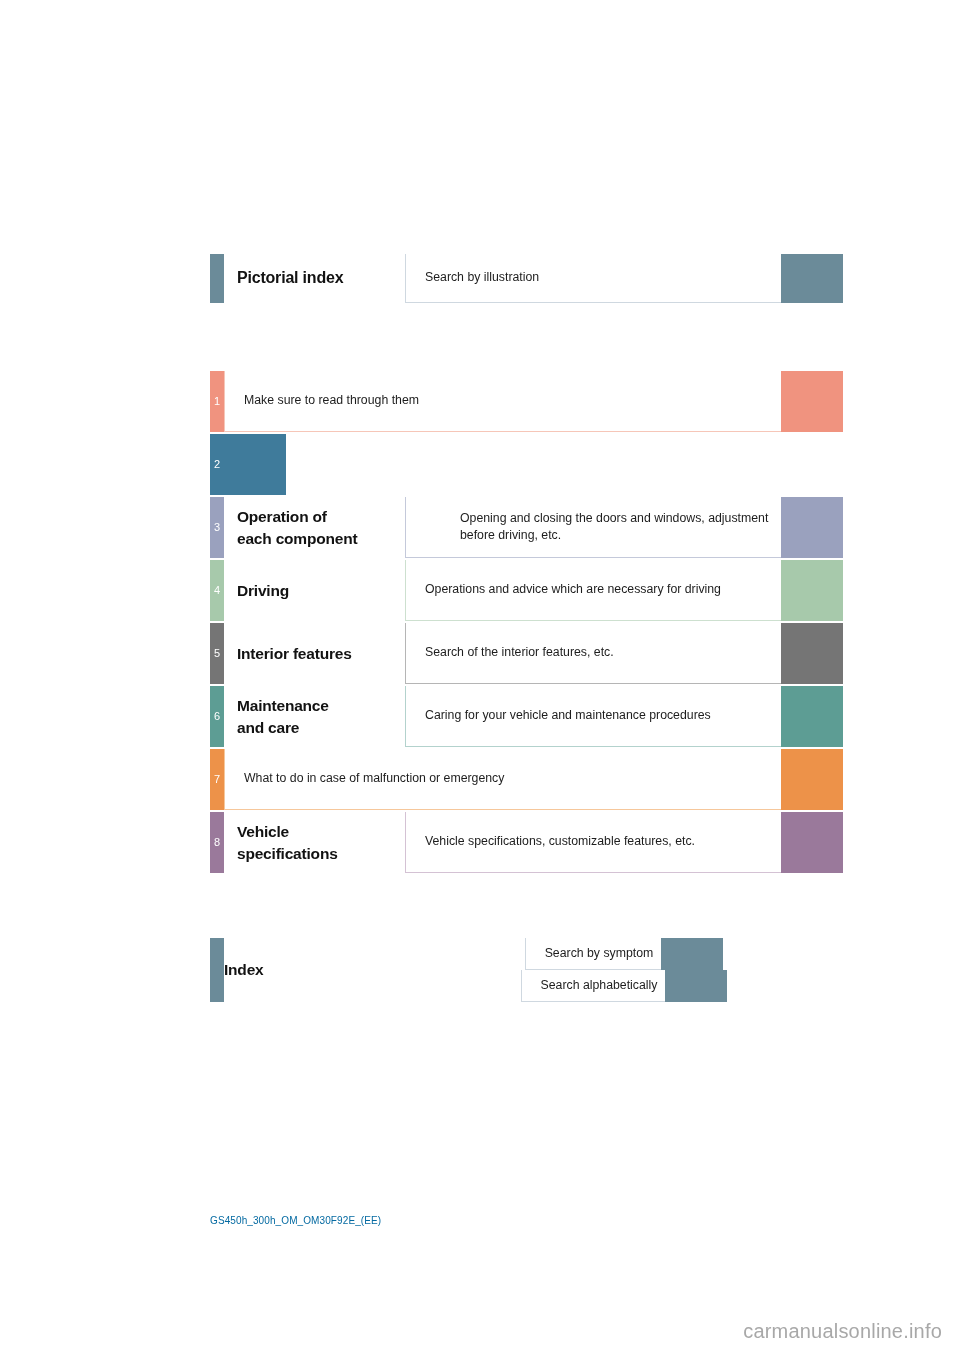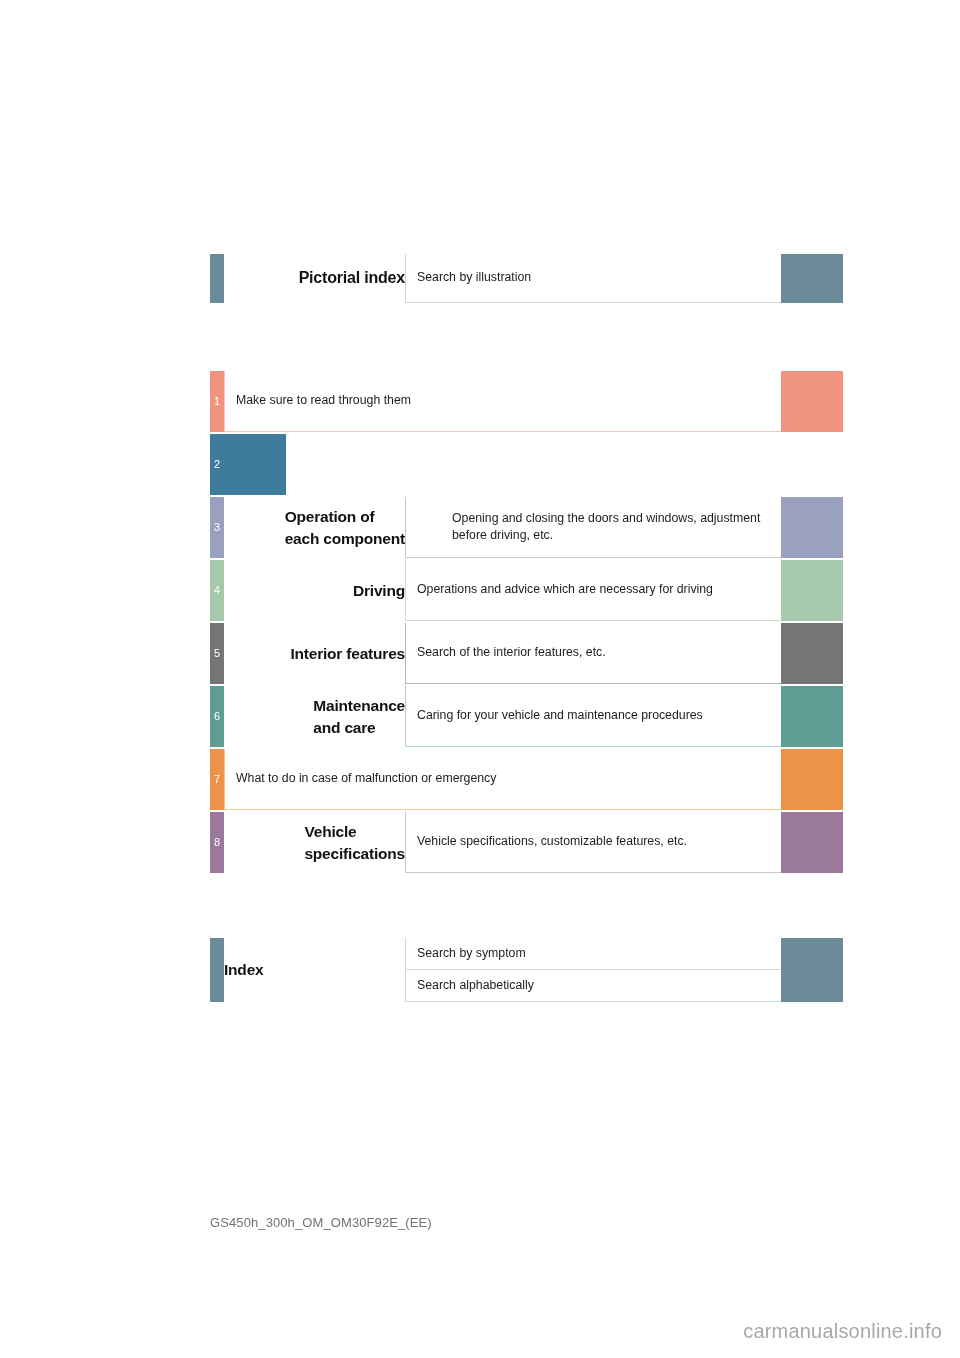--- a/index.html
+++ b/index.html
@@ -53,21 +53,20 @@
     font-family: "Liberation Sans", sans-serif;
   }
 
   .title-cell {
     flex: 0 0 181px;
     width: 181px;
     display: flex;
     align-items: center;
     padding-left: 13px;
     box-sizing: border-box;
-    justify-content: flex-end;
   }
   .title-text {
     font-size: 15.5px;
     font-weight: bold;
     line-height: 1.38;
     letter-spacing: -0.2px;
     color: #121212;
     white-space: pre-line;
   }
 
@@ -79,20 +78,21 @@
     padding-right: 8px;
     box-sizing: border-box;
     border-left: 1px solid #cfd8e0;
     border-bottom: 1px solid #cfd8e0;
   }
   .desc-text {
     font-size: 12.3px;
     line-height: 1.42;
     color: #1d1d1d;
     white-space: pre-line;
+    margin-left: 8px;
   }
 
   .swatch {
     flex: 0 0 62px;
     width: 62px;
   }
 
   
   #pictorial-block { top: 254px; }
   #pictorial-block .row { height: 49px; }
@@ -113,34 +113,35 @@
     flex: 0 0 181px;
     width: 181px;
     display: flex;
     align-items: center;
     box-sizing: border-box;
   }
   #index-block .index-rows {
     flex: 1 1 auto;
     display: flex;
     flex-direction: column;
+    align-items: center;
   }
   .index-sub-row {
     display: flex;
     height: 32px;
   }
   .index-sub-row .desc-cell { border-left: 1px solid #cfd8e0; border-bottom: 1px solid #cfd8e0; }
 
   
   #footer-code {
     position: absolute;
     left: 210px;
     top: 1215px;
-    font-size: 13px;
-    color: #737373;
+    font-size: 10px;
+    color: #0369a1;
     font-family: "Liberation Sans", sans-serif;
     letter-spacing: 0.1px;
   }
   #watermark {
     position: absolute;
     right: 18px;
     top: 1320px;
     font-size: 20px;
     color: #a8a8a8;
     font-family: "Liberation Sans", sans-serif;

